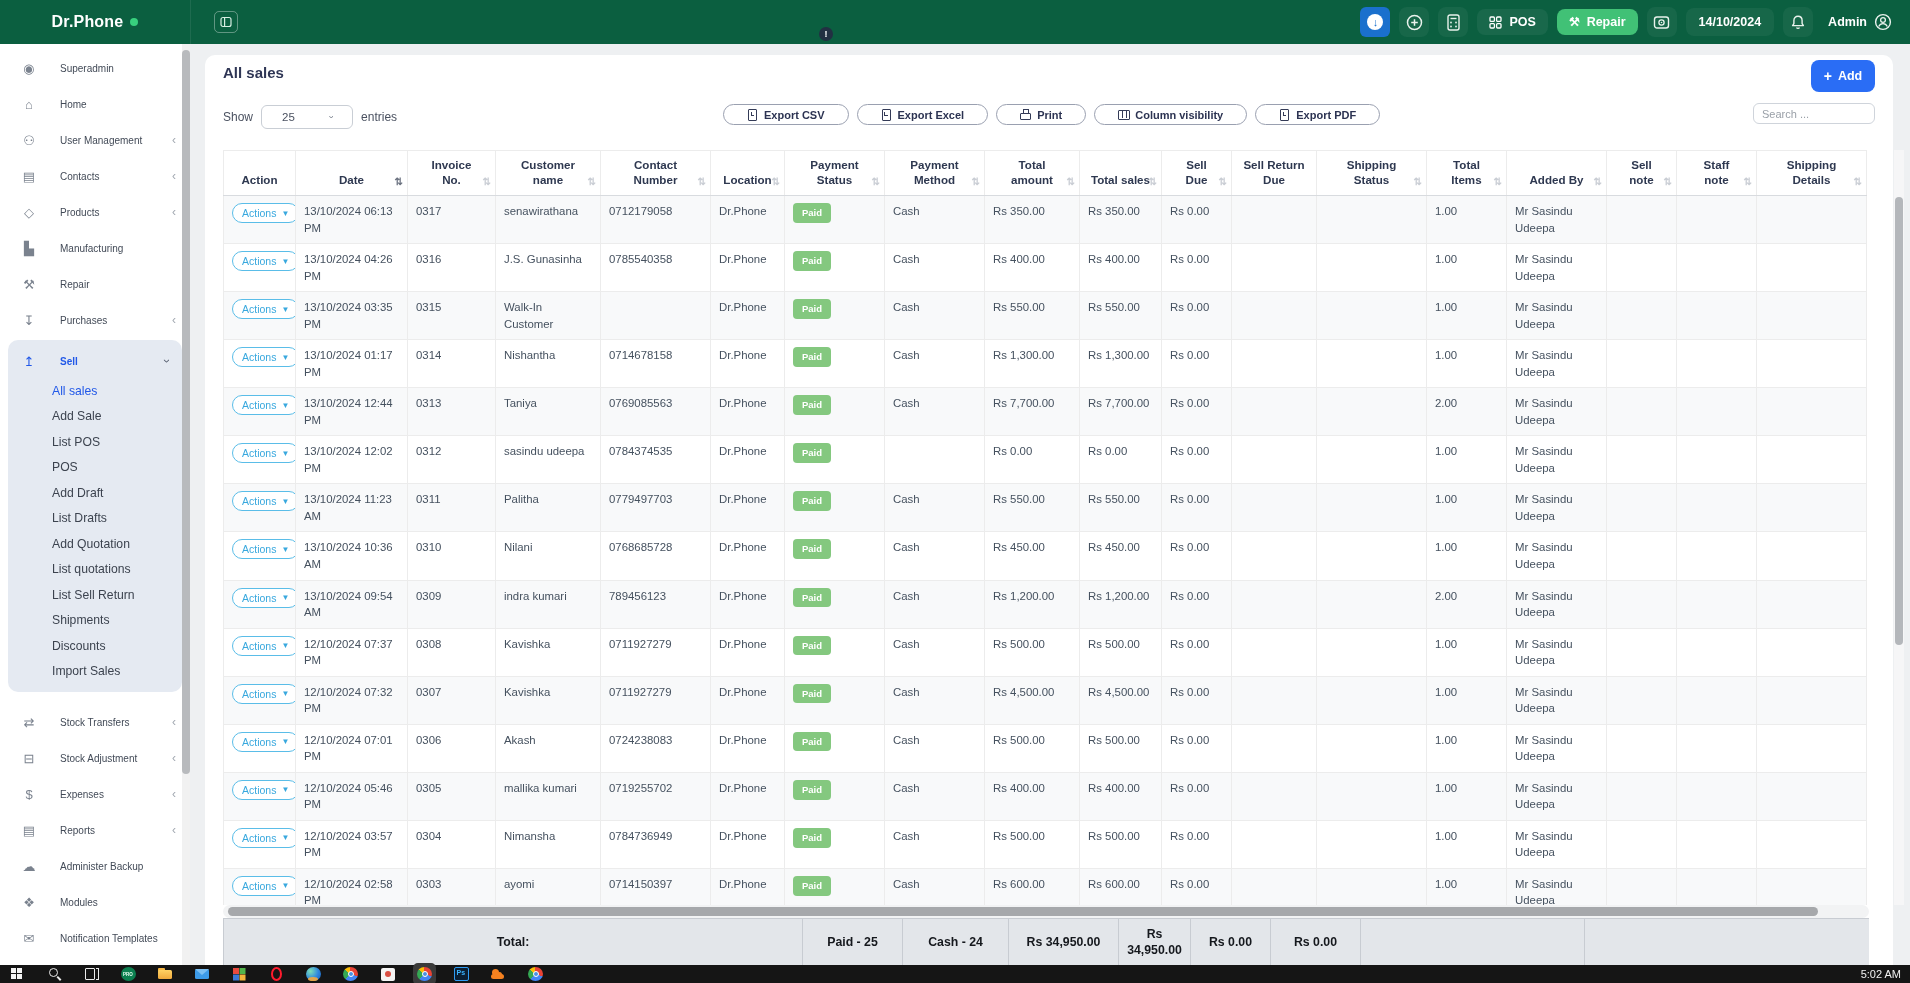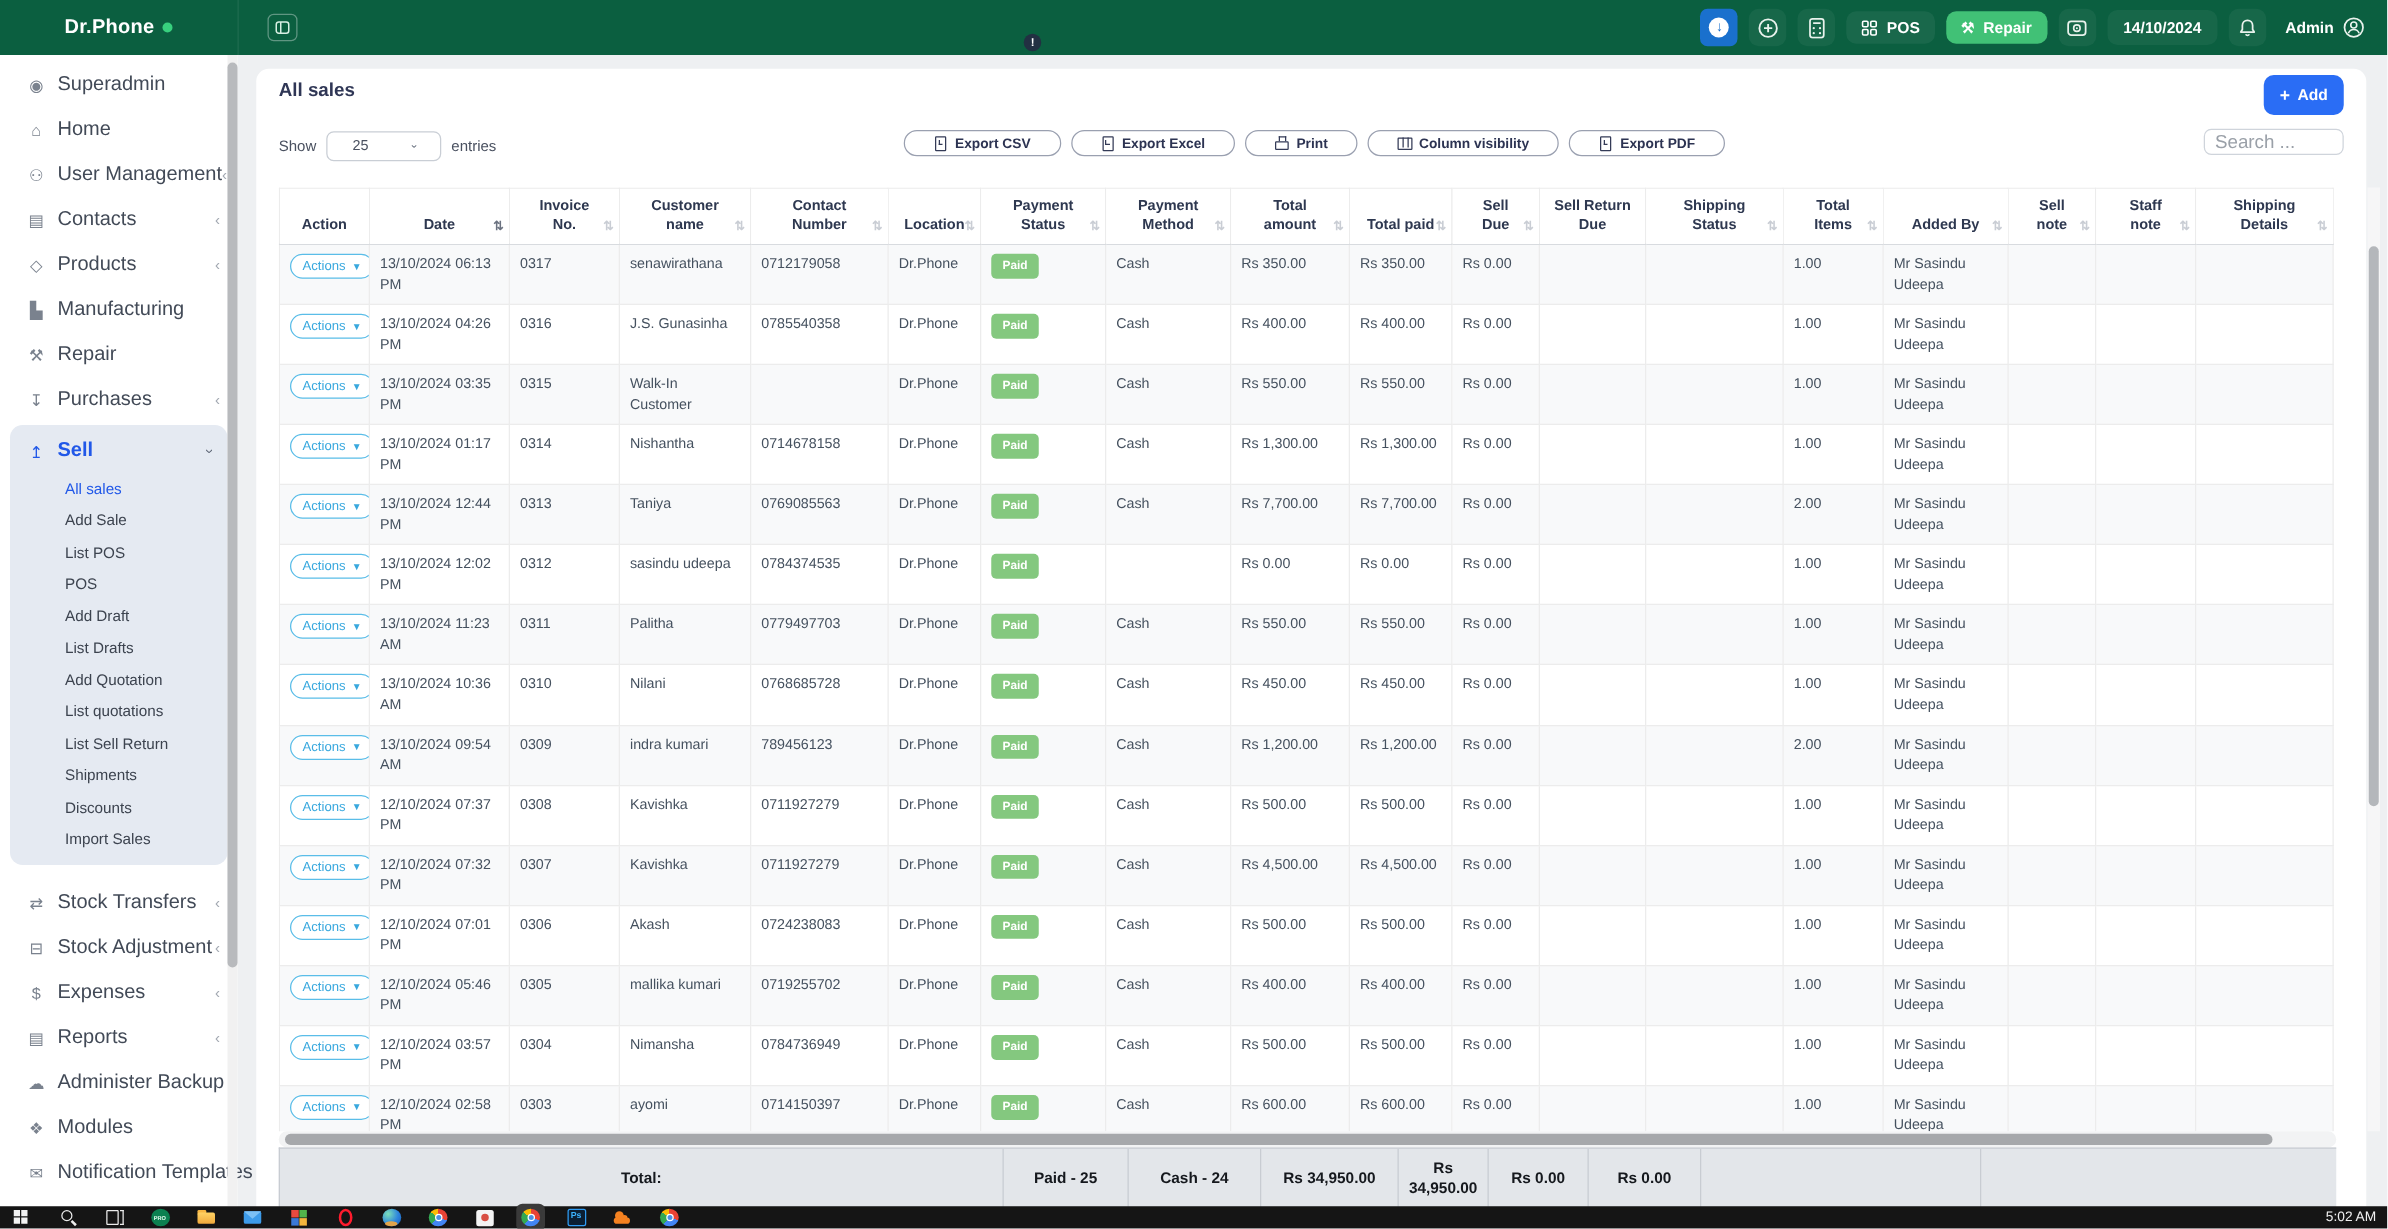--- a/index.html
+++ b/index.html
@@ -21,21 +21,21 @@
   .nav-pill{display:flex;align-items:center;gap:7px;background:rgba(255,255,255,.06);border:none;border-radius:8px;padding:6px 12px;color:#fff;font-size:12.5px;font-weight:600;cursor:pointer}
   .nav-pill.repair{background:#41c176}
   .wrench-glyph{font-size:12px;line-height:1}
   .nav-date{color:#fff;font-size:12.5px;font-weight:bold;background:rgba(255,255,255,.05);border-radius:8px;padding:7px 13px;cursor:pointer}
   .nav-user{display:flex;align-items:center;gap:7px;color:#fff;font-size:12.5px;font-weight:600;cursor:pointer;padding:4px 6px}
 
   
   .sidebar{position:absolute;left:0;top:44px;width:190px;bottom:0;background:#fff;z-index:10;padding-top:6px;box-sizing:border-box}
   .sb-item{height:36px;display:flex;align-items:center;padding:0 14px 0 20px;cursor:pointer}
   .sb-ico{width:18px;color:#7a828e;font-size:13px;text-align:center;flex:none}
-  .sb-label{margin-left:8px;font-size:16px;color:#424a57;white-space:nowrap}
+  .sb-label{margin-left:22px;font-size:10px;color:#424a57;white-space:nowrap}
   .sb-chev{margin-left:auto;color:#a2a8b1;font-size:12px}
   .sell-group{margin:2px 8px 12px 8px;background:#e5eaf2;border-radius:10px;padding:4px 0 8px 0}
   .sell-head{height:34px;display:flex;align-items:center;padding:0 14px 0 12px;cursor:pointer}
   .sell-head .sb-ico{color:#2158e8}
   .sell-head .sb-label{color:#2158e8;font-weight:600}
   .sell-head .sb-chev{transform:rotate(-90deg);color:#5b6474}
   .sub-item{height:25.5px;display:flex;align-items:center;padding-left:44px;font-size:12.2px;color:#3c434f;cursor:pointer}
   .sub-item.active{color:#2158e8}
   .sb-track{position:absolute;left:182px;top:44px;width:8px;bottom:18px;background:#f1f1f1;z-index:11}
   .sb-thumb{position:absolute;left:0;top:6px;width:8px;height:724px;background:#b8babd;border-radius:4px}
@@ -53,21 +53,21 @@
   .len-caret{font-size:9px;color:#5b6474;transform:rotate(-90deg)}
   .export-group{position:absolute;left:518px;top:1px;display:flex;gap:8px}
   .eb{display:flex;align-items:center;gap:6px;height:21px;padding:0 23px;background:#fff;border:1px solid #9aa0b0;border-radius:11px;font-size:11px;font-weight:600;color:#2c3352;cursor:pointer}
   .eb i{width:11px;height:12px;position:relative;display:inline-block;flex:none}
   .i-doc::before{content:"";position:absolute;left:1px;top:0;width:7px;height:10px;border:1.3px solid #343b57;border-radius:1px}
   .i-doc::after{content:"";position:absolute;left:3.5px;top:3px;width:2.5px;height:3.5px;border-left:1.3px solid #343b57;border-bottom:1.3px solid #343b57}
   .i-print::before{content:"";position:absolute;left:0;top:4px;width:9px;height:5px;border:1.3px solid #343b57;border-radius:1px}
   .i-print::after{content:"";position:absolute;left:2.5px;top:0;width:4px;height:3px;border:1.3px solid #343b57;border-bottom:none}
   .i-cols::before{content:"";position:absolute;left:0;top:1px;width:10px;height:8px;border:1.3px solid #343b57;border-radius:1px}
   .i-cols::after{content:"";position:absolute;left:4px;top:1px;width:2.6px;height:8px;border-left:1.3px solid #343b57;border-right:1.3px solid #343b57}
-  .search-input{position:absolute;right:18px;top:0;width:112px;height:21px;border:1px solid #cfd4db;border-radius:6px;padding:0 8px;font-size:15px;color:#3c434f;outline:none;box-sizing:border-box}
+  .search-input{position:absolute;right:18px;top:0;width:122px;height:21px;border:1px solid #cfd4db;border-radius:6px;padding:0 8px;font-size:11px;color:#3c434f;outline:none;box-sizing:border-box}
   .search-input::placeholder{color:#9aa0a8}
 
   
   .table-wrap{position:absolute;left:18px;top:95px;width:1646px;height:755px;overflow:hidden}
   table{border-collapse:collapse;table-layout:fixed;width:1643px}
   th,td{border:1px solid #ececec;box-sizing:border-box}
   thead th{height:45px;vertical-align:bottom;padding:5px 8px 8px 8px;text-align:center;font-size:11.6px;font-weight:700;color:#2e3850;position:relative;border-bottom:1px solid #d8dbdf;background:#fff;line-height:1.3;cursor:pointer}
   .sort{position:absolute;right:4px;bottom:7px;font-size:10px;color:#c9cdd4}
   .sort.active{color:#6b7280}
   tbody tr{height:43px}
@@ -451,21 +451,21 @@
                   <span class="sort y">⇅</span>
                 </th>
 
                 <th>
                   <span>Total</span><br>
                   <span>amount</span>
                   <span class="sort y">⇅</span>
                 </th>
 
                 <th>
-                  <span>Total paid</span><br style="display: none;">
+                  <span>Total sales</span><br style="display: none;">
                   
                   <span class="sort y">⇅</span>
                 </th>
 
                 <th>
                   <span>Sell</span><br>
                   <span>Due</span>
                   <span class="sort y">⇅</span>
                 </th>
 

